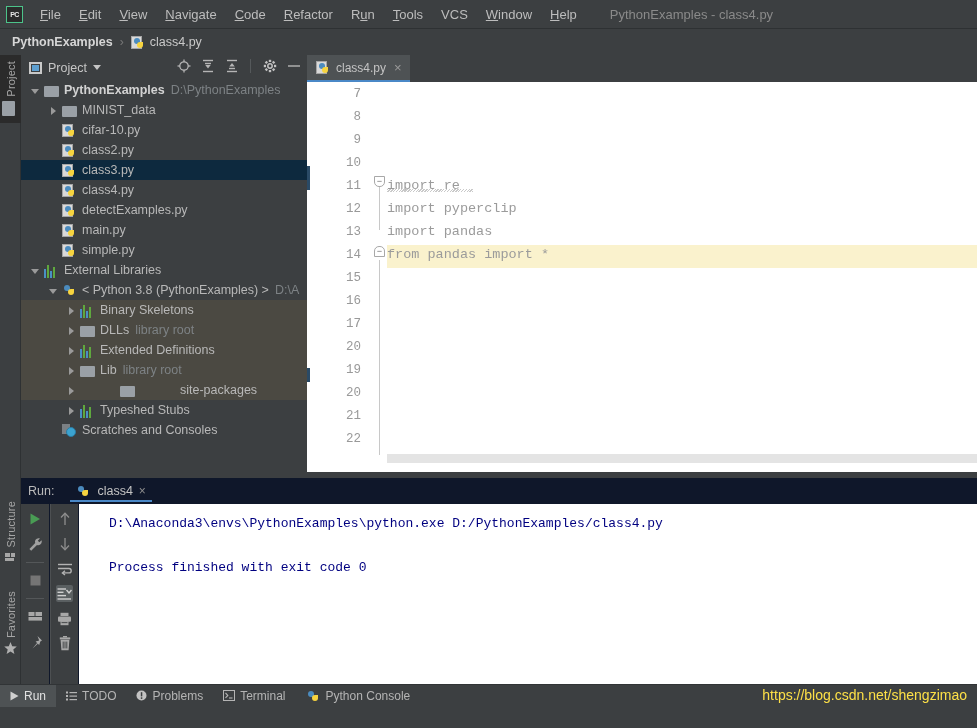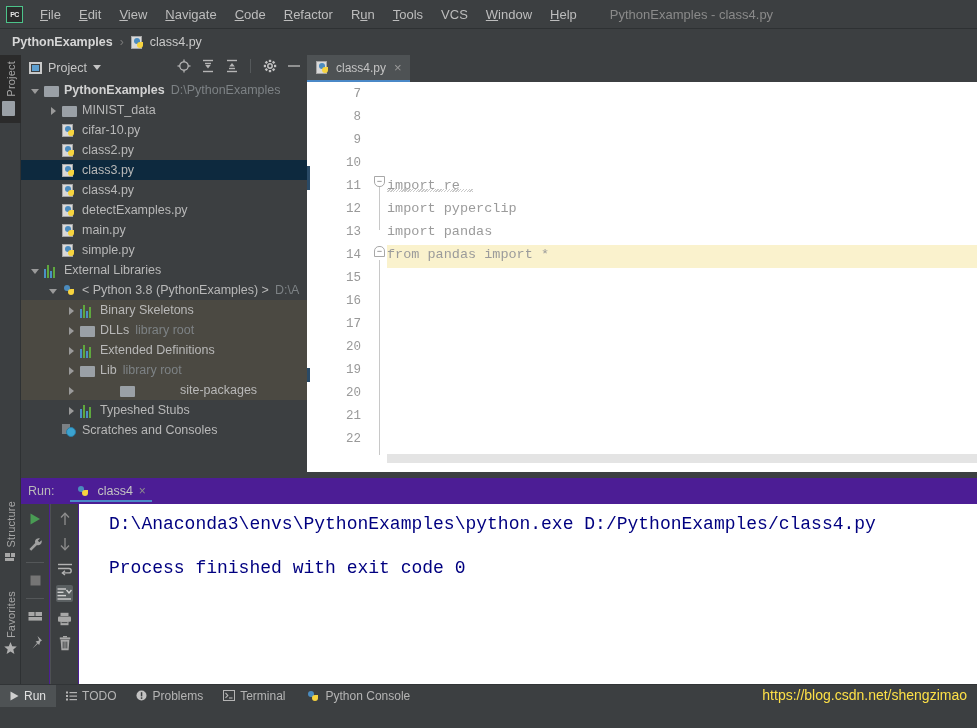--- a/index.html
+++ b/index.html
@@ -192,21 +192,21 @@
   .squiggle {
     position: absolute; height: 3px;
     background-image: repeating-linear-gradient(135deg, #c9c9c9 0 1px, transparent 1px 2px);
   }
   .ed-hscroll { position:absolute; left:80px; top:372px; width:590px; height:9px; background:#e4e4e4; }
   .left-blue-mark { position:absolute; left:0; width:3px; background:#2a4a66; }
 
   
   .runwin {
     position: absolute; left: 21px; top: 478px; width: 956px; height: 206px;
-    background: #4c1d95;
+    background: #0f172a;
   }
   .run-header { height: 26px; display: flex; align-items: center; padding-left: 7px; }
   .run-label { font-size: 12.5px; color: #b9b9b9; margin-right: 16px; }
   .run-tab {
     display:flex; align-items:center; gap:6px; font-size:12.5px; color:#c3c3c3;
     padding: 3px 6px 2px 6px; border-bottom: 2px solid #4a88c7;
   }
   .run-tab .close { color:#8e8e8e; font-size:12px; }
   .run-body { position:absolute; left:0; top:26px; width:956px; height:180px; }
   .run-tools {
@@ -219,21 +219,21 @@
     border-left: 1px solid #4d5052;
   }
   .ticon { width:17px; height:17px; display:flex; align-items:center; justify-content:center; }
   .ticon.hi { background:#5a5f61; border-radius:2px; }
   .tsep { width:18px; height:1px; background:#545759; }
   .console {
     position:absolute; left:58px; top:0; width:898px; height:180px; background:#ffffff;
     padding: 9px 0 0 30px;
   }
   .cline {
-    font-family: "Liberation Mono", monospace; font-size: 18px; color: #000080;
+    font-family: "Liberation Mono", monospace; font-size: 13px; color: #000080;
     white-space: pre; line-height: 22px;
   }
 
   
   .bottombar {
     position:absolute; left:0; top:684px; width:977px; height:22px; background:#3c3f41;
     display:flex; align-items:center; border-top:1px solid #313436;
   }
   .btab {
     display:flex; align-items:center; gap:5px; height:22px; padding:0 10px;

